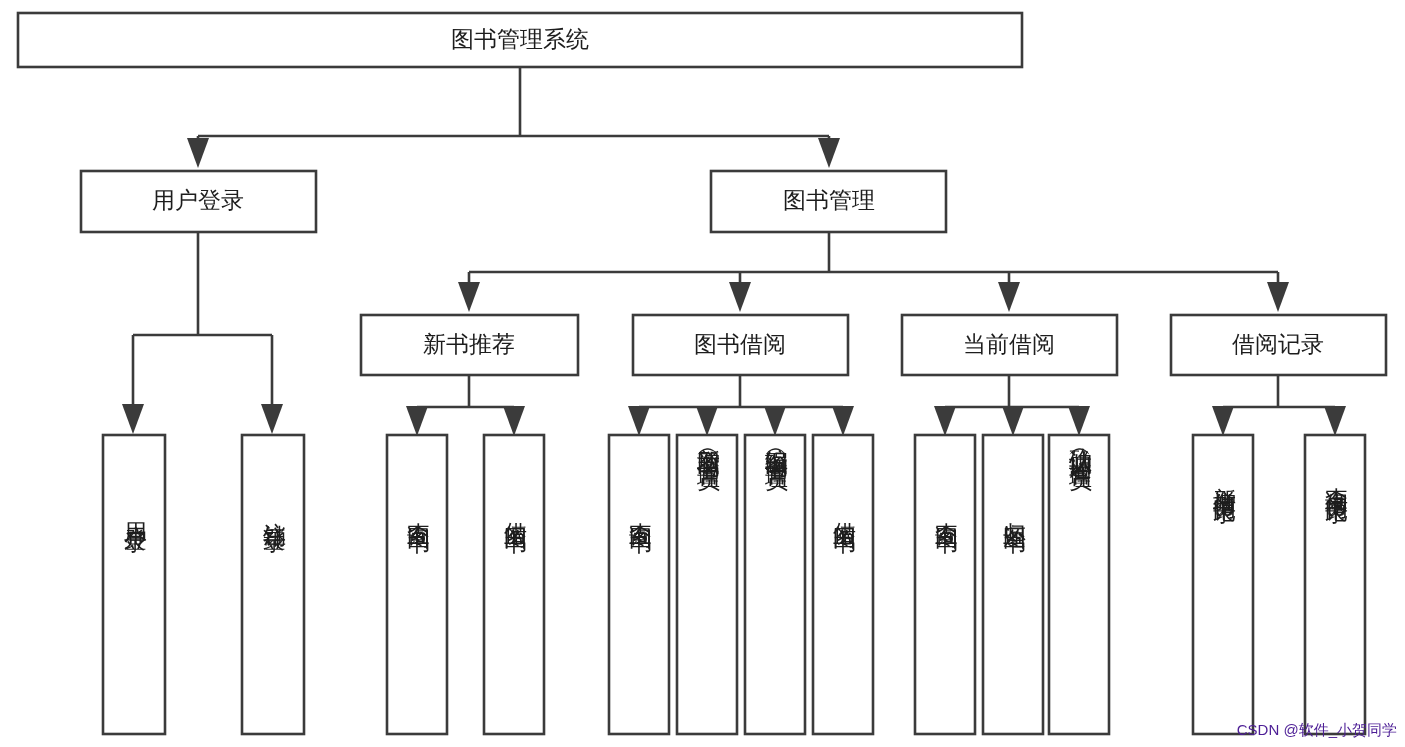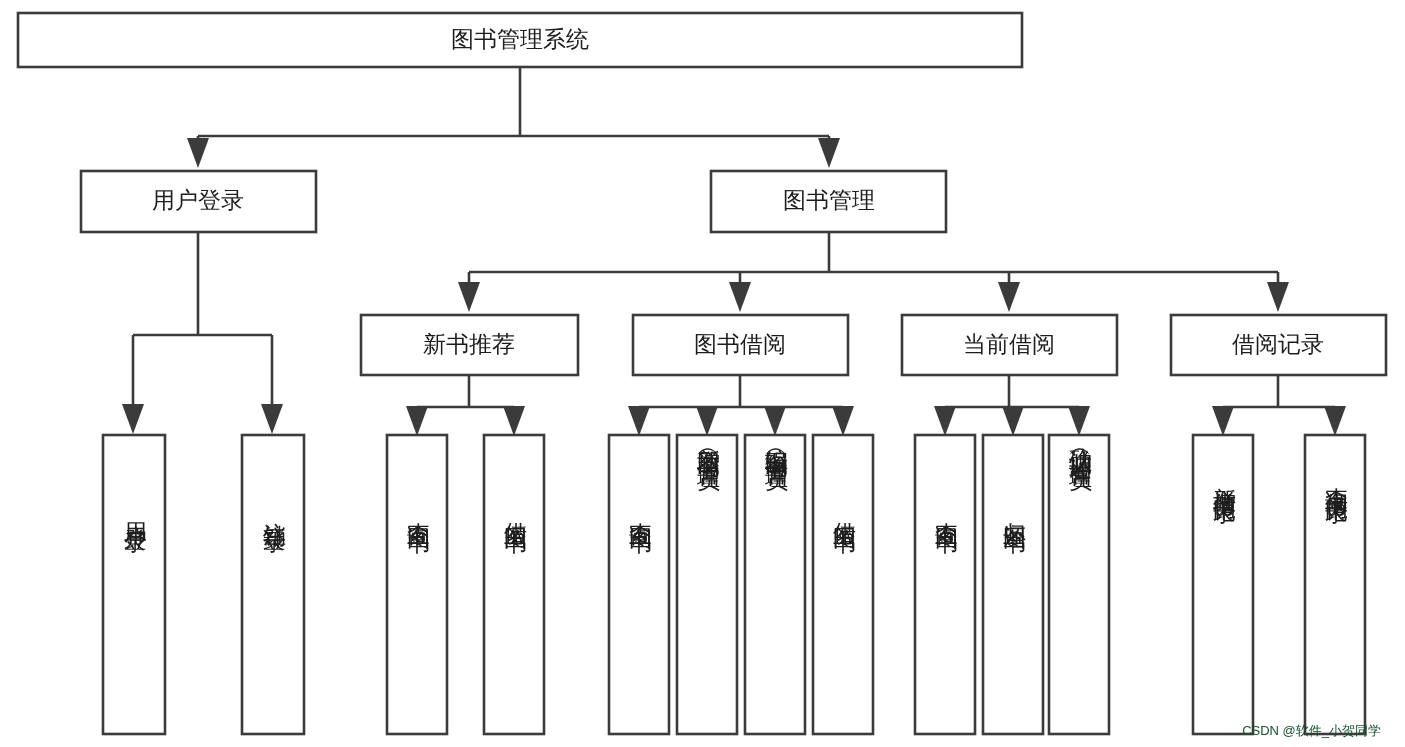--- a/index.html
+++ b/index.html
@@ -44,24 +44,24 @@
     stroke-width: 2.6;
     fill: none;
     stroke-linecap: butt;
   }
   .arrow-head {
     fill: #3b3b3b;
     stroke: none;
   }
   .watermark {
     position: absolute;
-    right: 24px;
+    right: 8px;
     bottom: 7px;
-    color: #14532d;
-    font-size: 13px;
+    color: #4c1d95;
+    font-size: 15px;
     font-family: "Liberation Sans", "DejaVu Sans", sans-serif;
     white-space: nowrap;
     user-select: none;
   }
 </style>
 </head>
 <body>
 
 <svg id="diagram" viewBox="0 0 1405 747" xmlns="http://www.w3.org/2000/svg">
 

